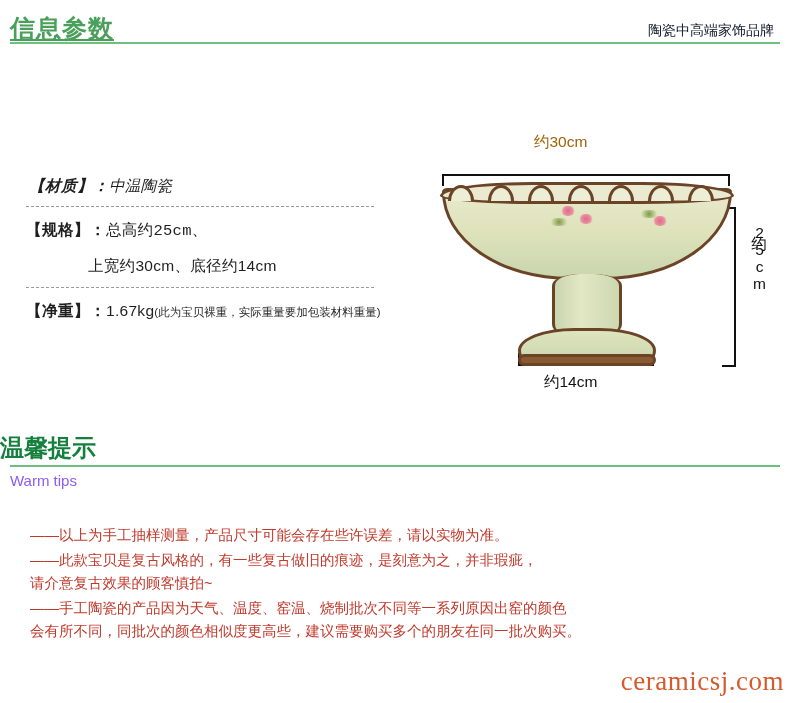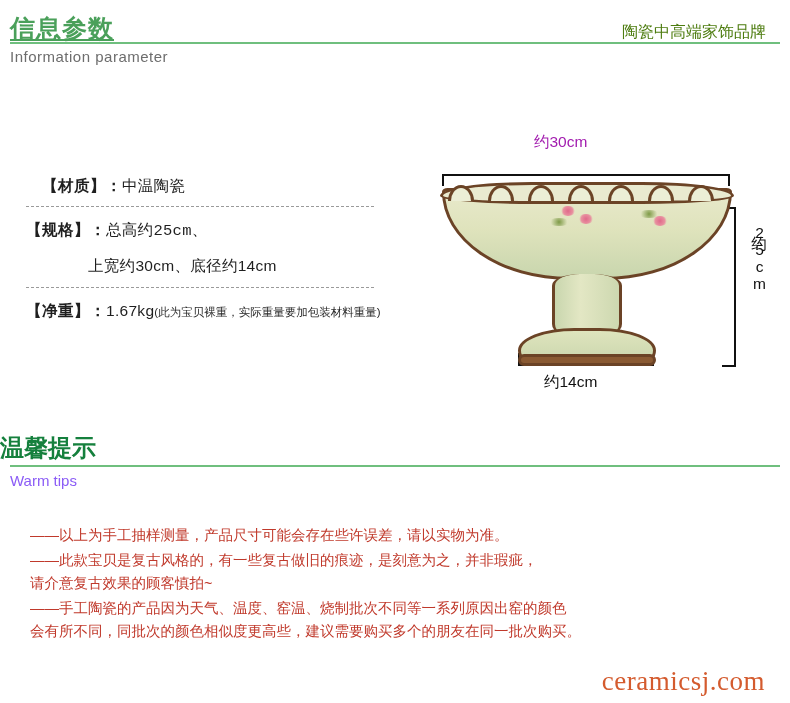--- a/index.html
+++ b/index.html
@@ -45,24 +45,24 @@
   .header-rule {
     position: absolute;
     left: 10px;
     top: 42px;
     width: 770px;
     height: 2px;
     background: #6fbf7e;
   }
   .header-tagline {
     position: absolute;
-    right: 24px;
+    right: 16px;
     top: 22px;
-    font-size: 16px;
-    color: #4d7c0f;
+    font-size: 14px;
+    color: #0f172a;
   }
 
   
   .params {
     position: absolute;
     left: 26px;
     top: 170px;
     width: 400px;
   }
   .param-row {
@@ -81,42 +81,42 @@
   .param-note {
     font-size: 11.5px;
     color: #2a2a2a;
   }
   .dash {
     border-top: 1px dashed #9a9a9a;
     height: 0;
     width: 348px;
   }
 
-  .r1 { position: absolute; left: 16px;  top: 6px; }
+  .r1 { position: absolute; left: 3px;  top: 6px; font-style: italic; }
   .d1 { position: absolute; left: 0;  top: 36px; }
   .r2 { position: absolute; left: 0;  top: 50px; font-family: Liberation Mono, monospace; }
   .r2b{ position: absolute; left: 62px; top: 86px; }
   .d2 { position: absolute; left: 0;  top: 117px; }
   .r3 { position: absolute; left: 0;  top: 131px; text-align: right; }
 
   
   .product-area {
     position: absolute;
     left: 424px;
     top: 132px;
     width: 352px;
     height: 268px;
   }
 
   .dim-top-label {
     position: absolute;
     left: 110px;
     top: 0px;
     font-size: 15.5px;
-    color: #a21caf;
+    color: #a16207;
   }
   .dim-bottom-label {
     position: absolute;
     left: 120px;
     top: 240px;
     font-size: 15.5px;
     color: #111;
   }
   .dim-right-label {
     position: absolute;
@@ -252,35 +252,34 @@
     color: #c0392b;
   }
   .tips-list .tip {
     margin-bottom: 2px;
     white-space: pre-line;
   }
 
   
   .watermark {
     position: absolute;
-    right: 25px;
+    right: 6px;
     bottom: 6px;
     font-size: 27px;
     color: #d45b2e;
     font-family: "Liberation Serif", serif;
     letter-spacing: 0.5px;
   }
 </style>
 </head>
 <body>
 
 <div class="header">
   <div class="header-title-cn">信息参数</div>
   <div class="header-rule"></div>
-  <div class="header-title-en">Information parameter</div>
   <div class="header-tagline">陶瓷中高端家饰品牌</div>
 </div>
 
 <div class="params">
 
   <div class="param-row r1">
     <span class="key">【材质】：</span><span class="val">中温陶瓷</span>
   </div>
   <div class="dash d1"></div>
 

